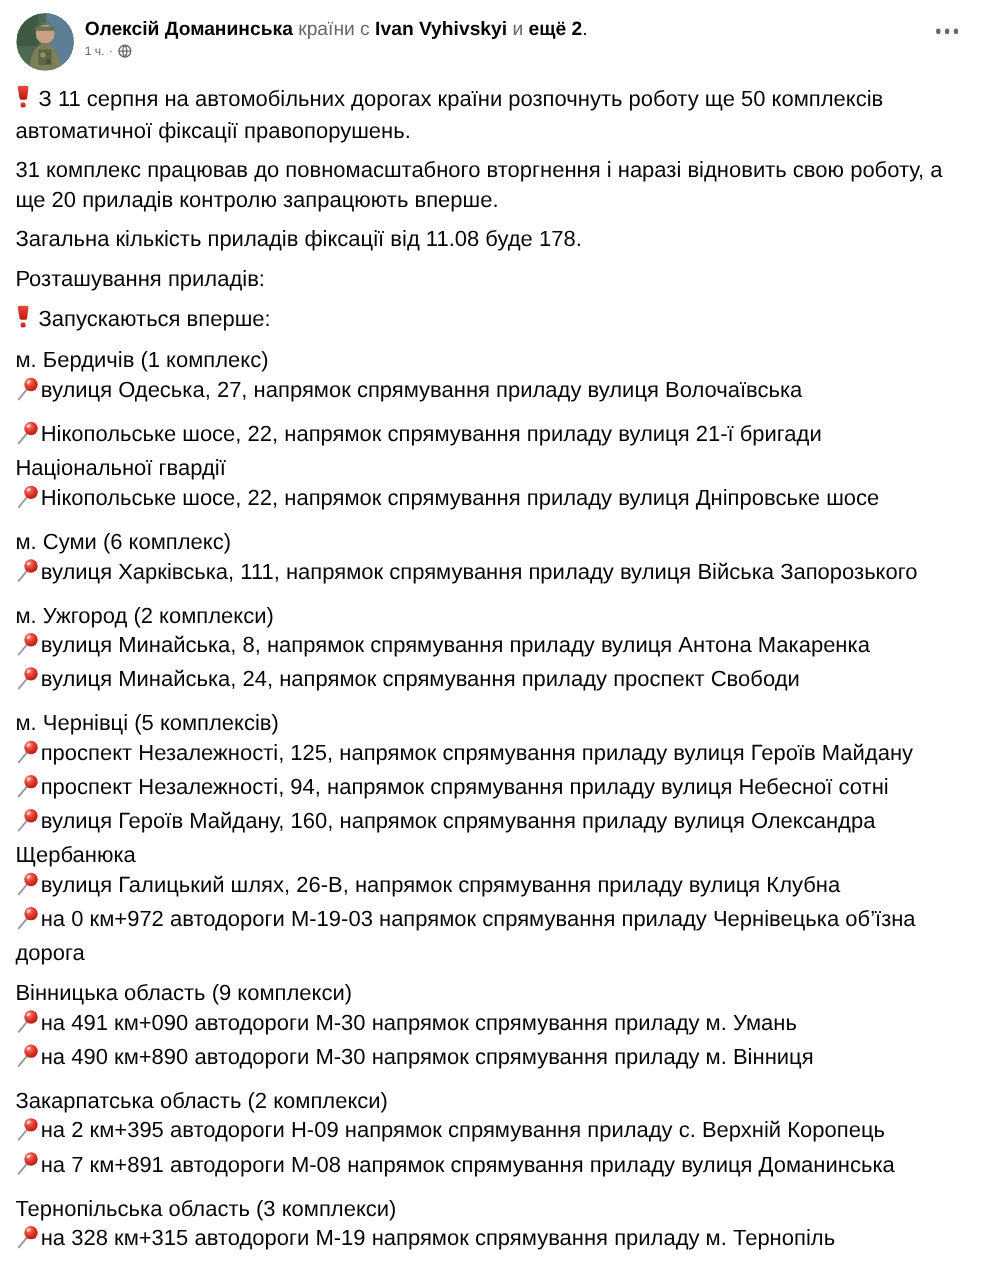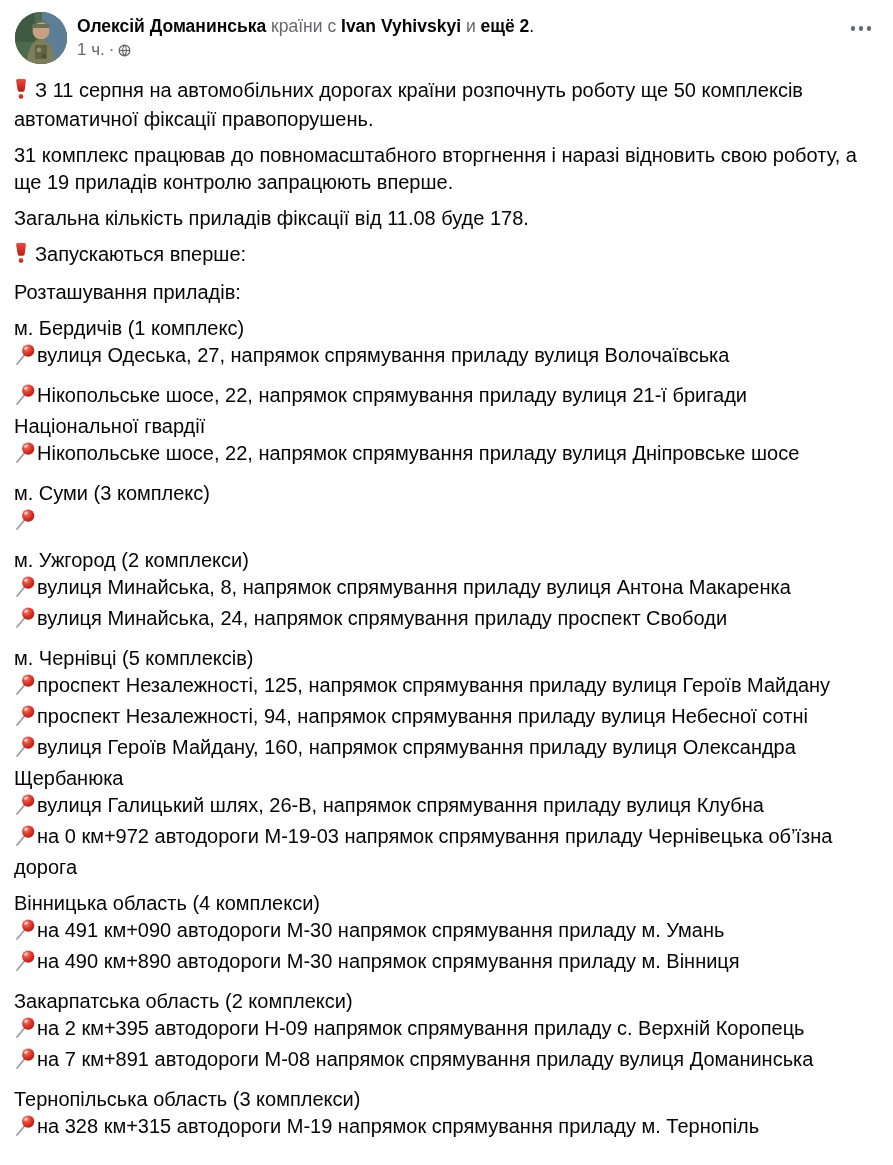--- a/index.html
+++ b/index.html
@@ -11,21 +11,21 @@
   .card{width:893px;box-sizing:border-box;background:#fff;padding-top:10px;}
 
   
   .post-header{display:flex;align-items:flex-start;padding:2px 16px 0 15px;}
   .avatar{width:52px;height:52px;border-radius:50%;overflow:hidden;flex:none;cursor:pointer;background:#55704e;}
   .avatar svg{display:block;}
   .hmeta{margin-left:10px;flex:1;min-width:0;padding-top:3px;}
   .name-line{font-size:17.5px;line-height:22px;color:#050505;}
   .name-line .bold{font-weight:700;cursor:pointer;}
   .name-line .muted{color:#65676B;}
-  .time-line{margin-top:3px;font-size:17px;color:#65676B;display:flex;align-items:center;gap:4px;}
+  .time-line{margin-top:3px;font-size:11px;color:#65676B;display:flex;align-items:center;gap:4px;}
   .more-btn{border:none;background:none;display:flex;gap:3.5px;align-items:center;padding:10px 6px;margin-top:4px;cursor:pointer;}
   .more-btn i{width:4.5px;height:4.5px;border-radius:50%;background:#606770;display:block;}
 
   
   .post-body{padding:13px 18px 0 14px;font-size:20px;line-height:27px;}
   .para{margin:0 0 9px;}
   .sec-h{margin:0;}
   .sec-item{margin:0;}
   .icon-ex{display:inline-block;vertical-align:-2px;margin-right:7px;}
   .icon-pin{display:inline-block;vertical-align:-4px;margin-right:1px;}
@@ -90,27 +90,27 @@
         <i></i>
         <i></i>
     </button>
   </div>
 
   <div class="post-body">
       <div class="para"><span class="icon-ex"><svg width="14" height="21" viewBox="0 0 13 21">
             <path d="M3.3 0.9 h6.4 a1.7 1.7 0 0 1 1.7 1.9 l-1.25 9.5 a1.55 1.55 0 0 1 -1.55 1.35 h-3.8 a1.55 1.55 0 0 1 -1.55 -1.35 L1.6 2.8 A1.7 1.7 0 0 1 3.3 0.9 Z" fill="url(#exGrad)"></path>
             <circle cx="6.5" cy="18.4" r="2.35" fill="url(#exGrad)"></circle>
           </svg></span><span>З 11 серпня на автомобільних дорогах країни розпочнуть роботу ще 50 комплексів автоматичної фіксації правопорушень.</span></div>
-      <div class="para"><span>31 комплекс працював до повномасштабного вторгнення і наразі відновить свою роботу, а ще 19 приладів контролю запрацюють вперше.</span></div>
+      <div class="para"><span>31 комплекс працював до повномасштабного вторгнення і наразі відновить свою роботу, а ще 20 приладів контролю запрацюють вперше.</span></div>
       <div class="para"><span>Загальна кількість приладів фіксації від 11.08 буде 178.</span></div>
+      <div class="para"><span>Розташування приладів:</span></div>
       <div class="para"><span class="icon-ex"><svg width="14" height="21" viewBox="0 0 13 21">
             <path d="M3.3 0.9 h6.4 a1.7 1.7 0 0 1 1.7 1.9 l-1.25 9.5 a1.55 1.55 0 0 1 -1.55 1.35 h-3.8 a1.55 1.55 0 0 1 -1.55 -1.35 L1.6 2.8 A1.7 1.7 0 0 1 3.3 0.9 Z" fill="url(#exGrad)"></path>
             <circle cx="6.5" cy="18.4" r="2.35" fill="url(#exGrad)"></circle>
           </svg></span><span>Запускаються вперше:</span></div>
-      <div class="para"><span>Розташування приладів:</span></div>
       <div class="para">
         <div class="sec-h">м. Бердичів (1 комплекс)</div>
         <div class="sec-item"><span class="icon-pin"><svg width="22" height="23" viewBox="0 0 22 23">
               <line x1="3" y1="21" x2="12.2" y2="10" stroke="#97999b" stroke-width="1.7" stroke-linecap="round"></line>
               <circle cx="14.2" cy="7.6" r="6.1" fill="url(#pinGrad)"></circle>
               <ellipse cx="12" cy="5.2" rx="2" ry="1.3" transform="rotate(-32 12 5.2)" fill="#fdd9d4" opacity="0.85"></ellipse>
             </svg></span><span>вулиця Одеська, 27, напрямок спрямування приладу вулиця Волочаївська</span></div>
       </div>
       <div class="para">
         <div class="sec-item"><span class="icon-pin"><svg width="22" height="23" viewBox="0 0 22 23">
@@ -118,26 +118,26 @@
               <circle cx="14.2" cy="7.6" r="6.1" fill="url(#pinGrad)"></circle>
               <ellipse cx="12" cy="5.2" rx="2" ry="1.3" transform="rotate(-32 12 5.2)" fill="#fdd9d4" opacity="0.85"></ellipse>
             </svg></span><span>Нікопольське шосе, 22, напрямок спрямування приладу вулиця 21-ї бригади Національної гвардії</span></div>
         <div class="sec-item"><span class="icon-pin"><svg width="22" height="23" viewBox="0 0 22 23">
               <line x1="3" y1="21" x2="12.2" y2="10" stroke="#97999b" stroke-width="1.7" stroke-linecap="round"></line>
               <circle cx="14.2" cy="7.6" r="6.1" fill="url(#pinGrad)"></circle>
               <ellipse cx="12" cy="5.2" rx="2" ry="1.3" transform="rotate(-32 12 5.2)" fill="#fdd9d4" opacity="0.85"></ellipse>
             </svg></span><span>Нікопольське шосе, 22, напрямок спрямування приладу вулиця Дніпровське шосе</span></div>
       </div>
       <div class="para">
-        <div class="sec-h">м. Суми (3 комплекс)</div>
-        <div class="sec-item"><span class="icon-pin"><svg width="22" height="23" viewBox="0 0 22 23">
-              <line x1="3" y1="21" x2="12.2" y2="10" stroke="#97999b" stroke-width="1.7" stroke-linecap="round"></line>
-              <circle cx="14.2" cy="7.6" r="6.1" fill="url(#pinGrad)"></circle>
-              <ellipse cx="12" cy="5.2" rx="2" ry="1.3" transform="rotate(-32 12 5.2)" fill="#fdd9d4" opacity="0.85"></ellipse>
-            </svg></span></div>
+        <div class="sec-h">м. Суми (6 комплекс)</div>
+        <div class="sec-item"><span class="icon-pin"><svg width="22" height="23" viewBox="0 0 22 23">
+              <line x1="3" y1="21" x2="12.2" y2="10" stroke="#97999b" stroke-width="1.7" stroke-linecap="round"></line>
+              <circle cx="14.2" cy="7.6" r="6.1" fill="url(#pinGrad)"></circle>
+              <ellipse cx="12" cy="5.2" rx="2" ry="1.3" transform="rotate(-32 12 5.2)" fill="#fdd9d4" opacity="0.85"></ellipse>
+            </svg></span><span>вулиця Харківська, 111, напрямок спрямування приладу вулиця Війська Запорозького</span></div>
       </div>
       <div class="para">
         <div class="sec-h">м. Ужгород (2 комплекси)</div>
         <div class="sec-item"><span class="icon-pin"><svg width="22" height="23" viewBox="0 0 22 23">
               <line x1="3" y1="21" x2="12.2" y2="10" stroke="#97999b" stroke-width="1.7" stroke-linecap="round"></line>
               <circle cx="14.2" cy="7.6" r="6.1" fill="url(#pinGrad)"></circle>
               <ellipse cx="12" cy="5.2" rx="2" ry="1.3" transform="rotate(-32 12 5.2)" fill="#fdd9d4" opacity="0.85"></ellipse>
             </svg></span><span>вулиця Минайська, 8, напрямок спрямування приладу вулиця Антона Макаренка</span></div>
         <div class="sec-item"><span class="icon-pin"><svg width="22" height="23" viewBox="0 0 22 23">
               <line x1="3" y1="21" x2="12.2" y2="10" stroke="#97999b" stroke-width="1.7" stroke-linecap="round"></line>
@@ -167,21 +167,21 @@
               <circle cx="14.2" cy="7.6" r="6.1" fill="url(#pinGrad)"></circle>
               <ellipse cx="12" cy="5.2" rx="2" ry="1.3" transform="rotate(-32 12 5.2)" fill="#fdd9d4" opacity="0.85"></ellipse>
             </svg></span><span>вулиця Галицький шлях, 26-В, напрямок спрямування приладу вулиця Клубна</span></div>
         <div class="sec-item"><span class="icon-pin"><svg width="22" height="23" viewBox="0 0 22 23">
               <line x1="3" y1="21" x2="12.2" y2="10" stroke="#97999b" stroke-width="1.7" stroke-linecap="round"></line>
               <circle cx="14.2" cy="7.6" r="6.1" fill="url(#pinGrad)"></circle>
               <ellipse cx="12" cy="5.2" rx="2" ry="1.3" transform="rotate(-32 12 5.2)" fill="#fdd9d4" opacity="0.85"></ellipse>
             </svg></span><span>на 0 км+972 автодороги М-19-03 напрямок спрямування приладу Чернівецька об’їзна дорога</span></div>
       </div>
       <div class="para">
-        <div class="sec-h">Вінницька область (4 комплекси)</div>
+        <div class="sec-h">Вінницька область (9 комплекси)</div>
         <div class="sec-item"><span class="icon-pin"><svg width="22" height="23" viewBox="0 0 22 23">
               <line x1="3" y1="21" x2="12.2" y2="10" stroke="#97999b" stroke-width="1.7" stroke-linecap="round"></line>
               <circle cx="14.2" cy="7.6" r="6.1" fill="url(#pinGrad)"></circle>
               <ellipse cx="12" cy="5.2" rx="2" ry="1.3" transform="rotate(-32 12 5.2)" fill="#fdd9d4" opacity="0.85"></ellipse>
             </svg></span><span>на 491 км+090 автодороги М-30 напрямок спрямування приладу м. Умань</span></div>
         <div class="sec-item"><span class="icon-pin"><svg width="22" height="23" viewBox="0 0 22 23">
               <line x1="3" y1="21" x2="12.2" y2="10" stroke="#97999b" stroke-width="1.7" stroke-linecap="round"></line>
               <circle cx="14.2" cy="7.6" r="6.1" fill="url(#pinGrad)"></circle>
               <ellipse cx="12" cy="5.2" rx="2" ry="1.3" transform="rotate(-32 12 5.2)" fill="#fdd9d4" opacity="0.85"></ellipse>
             </svg></span><span>на 490 км+890 автодороги М-30 напрямок спрямування приладу м. Вінниця</span></div>

